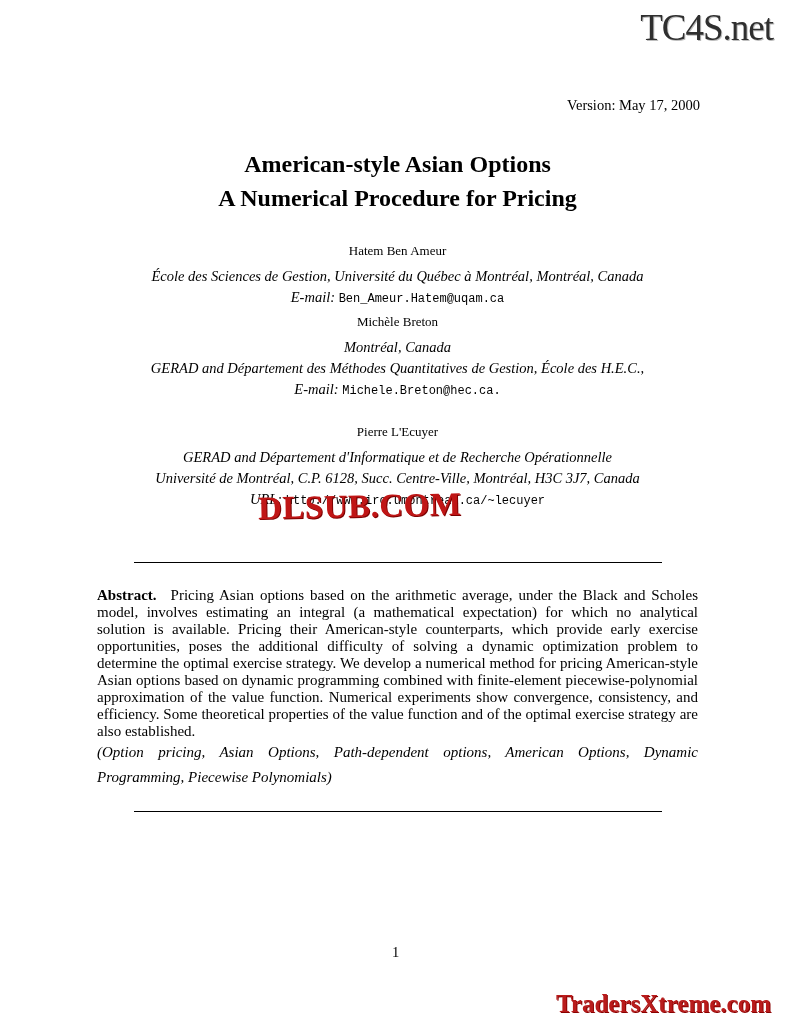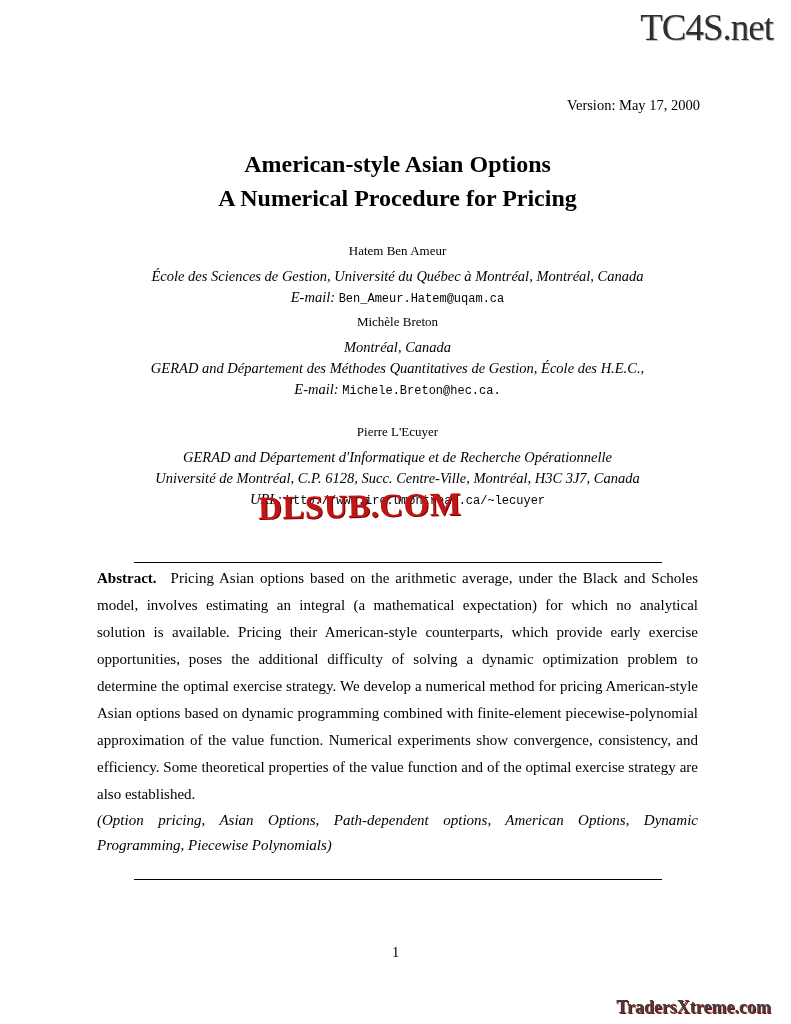--- a/index.html
+++ b/index.html
@@ -31,22 +31,22 @@
     letter-spacing: -1px;
     color: #2f2f2f;
     text-shadow: 1px 1px 0 #bdbdbd;
   }
   .watermark-bottom {
     position: absolute;
     bottom: 6px;
     right: 20px;
     font-family: "Liberation Serif", serif;
     font-weight: bold;
-    font-size: 18px;
-    color: #404040;
+    font-size: 25px;
+    color: #b91c1c;
     text-shadow: 1px 1px 0 #8a0000;
     letter-spacing: 0px;
   }
   .watermark-center {
     position: absolute;
     top: 488px;
     left: 258px;
     font-family: "Liberation Serif", serif;
     font-weight: bold;
     font-size: 33px;
@@ -108,23 +108,23 @@
     width: 528px;
     margin: 0 auto;
   }
   .rule-top {
     margin-top: 54px;
   }
   .rule-bottom {
     margin-top: 22px;
   }
   .abstract {
-    margin-top: 2px;
+    margin-top: 24px;
     font-size: 15px;
-    line-height: 27px;
+    line-height: 17px;
     text-align: justify;
     padding: 0 2px;
   }
   .abstract-label {
     font-weight: bold;
   }
   .abstract-gap {
     display: inline-block;
     width: 14px;
   }

